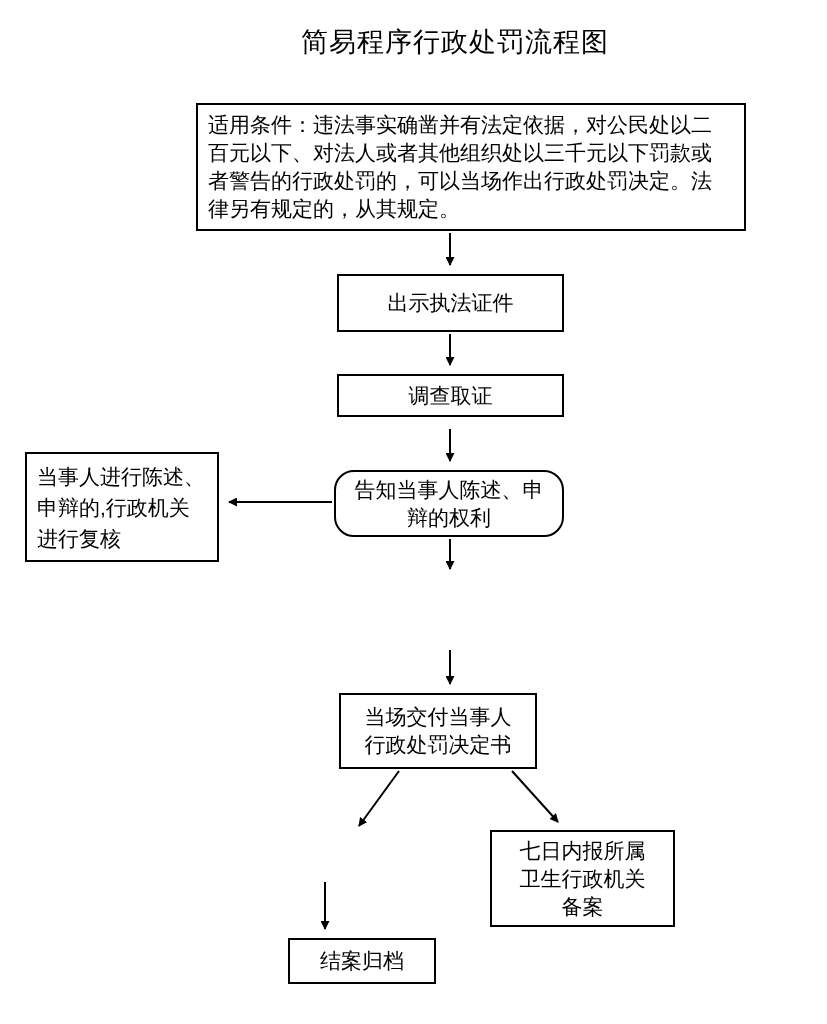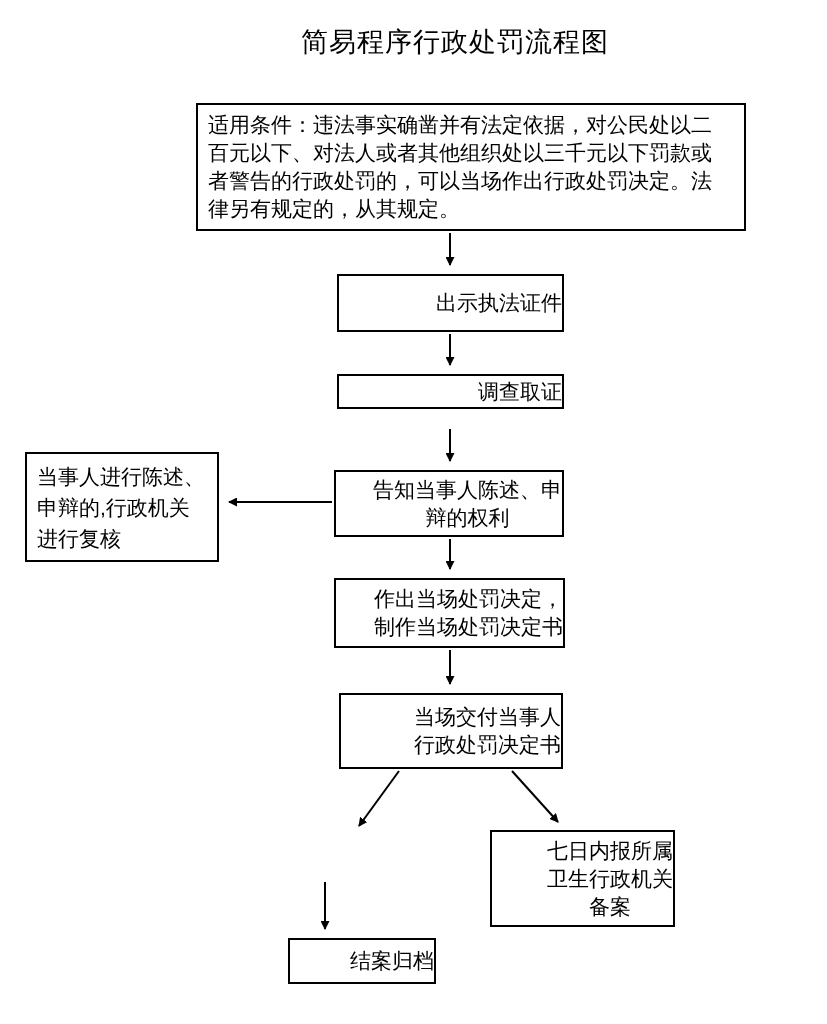--- a/index.html
+++ b/index.html
@@ -32,36 +32,36 @@
     box-sizing: border-box;
     border: 2px solid #000000;
     background: #ffffff;
     font-size: 21px;
     line-height: 28px;
     white-space: pre-line;
   }
   .node.center {
     display: flex;
     align-items: center;
-    justify-content: flex-end;
+    justify-content: center;
     text-align: center;
   }
   .node.leftalign {
     display: flex;
     align-items: center;
     text-align: left;
     padding: 6px 10px;
   }
   #condition-box   { left: 196px; top: 103px; width: 550px; height: 128px; line-height: 28px; }
   #show-box        { left: 337px; top: 274px; width: 227px; height: 58px;  }
-  #investigate-box { left: 337px; top: 374px; width: 227px; height: 35px;  }
-  #inform-box      { left: 334px; top: 470px; width: 230px; height: 67px;  }
+  #investigate-box { left: 337px; top: 374px; width: 227px; height: 43px;  }
+  #inform-box      { left: 334px; top: 470px; width: 230px; height: 67px; border-radius: 20px;  }
   #review-box      { left: 25px;  top: 452px; width: 194px; height: 110px; line-height: 31px; }
   #decision-box    { left: 334px; top: 578px; width: 231px; height: 70px;  }
-  #deliver-box     { left: 339px; top: 693px; width: 224px; height: 76px;  }
+  #deliver-box     { left: 339px; top: 693px; width: 198px; height: 76px;  }
   #execute-box     { left: 254px; top: 833px; width: 147px; height: 47px;  }
   #report-box      { left: 490px; top: 830px; width: 185px; height: 97px; }
   #archive-box     { left: 252px; top: 938px; width: 148px; height: 46px; margin-left: 36px;  }
   svg.arrows {
     position: absolute;
     left: 0;
     top: 0;
     width: 827px;
     height: 1024px;
     pointer-events: none;
@@ -110,24 +110,20 @@
     <span>告知当事人陈述、申
 辩的权利</span>
   </div>
 
   <div class="node leftalign" id="review-box">
     <span>当事人进行陈述、
 申辩的,行政机关
 进行复核</span>
   </div>
 
-  <div class="node center" id="decision-box">
-    <span>作出当场处罚决定，
-制作当场处罚决定书</span>
-  </div>
 
   <div class="node center" id="deliver-box">
     <span>当场交付当事人
 行政处罚决定书</span>
   </div>
 
 
   <div class="node center" id="report-box">
     <span>七日内报所属
 卫生行政机关

